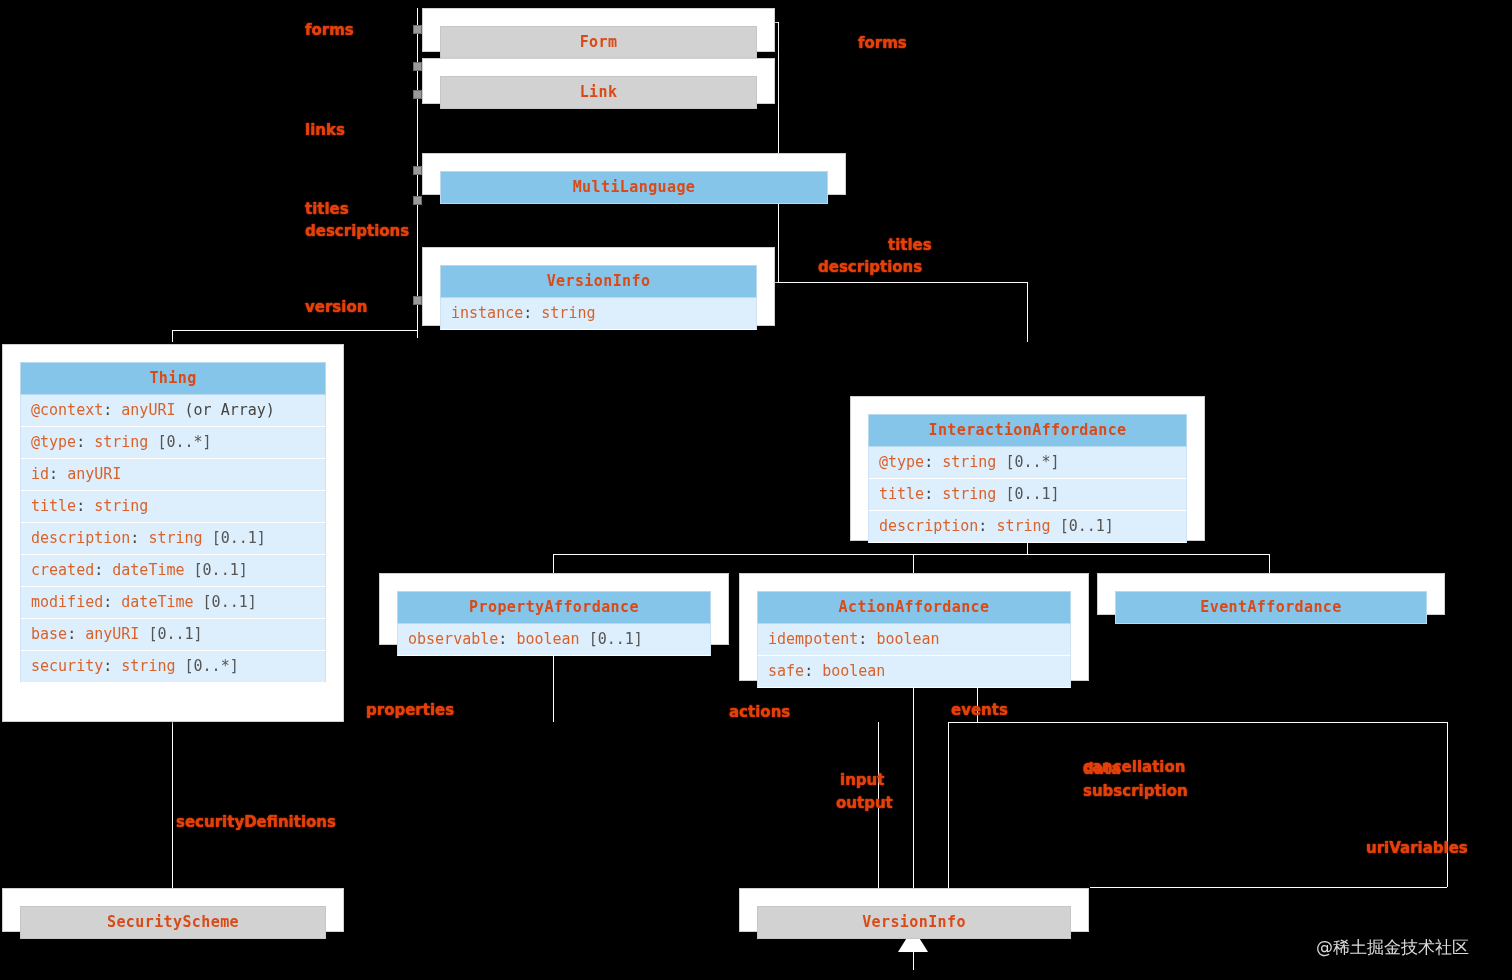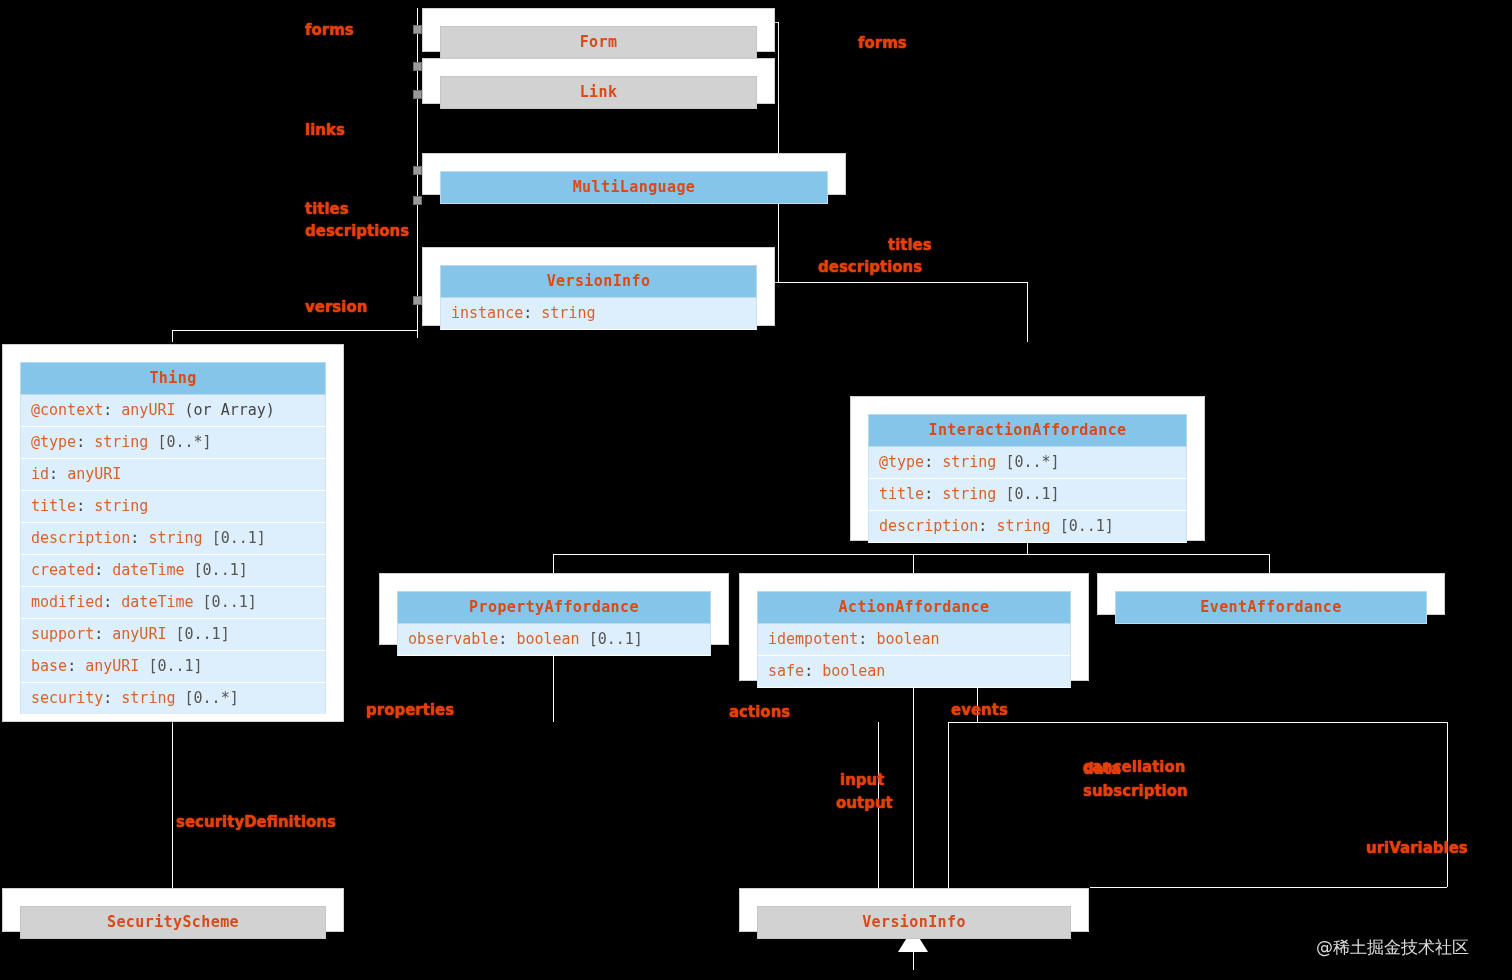--- a/index.html
+++ b/index.html
@@ -158,21 +158,20 @@
 
   <div class="uml-box" style="left:2px;top:344px;width:342px;height:378px;">
     <div class="uml-title t-blue">Thing</div>
     <div class="uml-attr"><span>@context</span><span class="plain">: </span><span>anyURI</span> <span class="plain">(or Array)</span></div>
     <div class="uml-attr"><span>@type</span><span class="plain">: </span><span>string</span> <span class="card">[0..*]</span></div>
     <div class="uml-attr"><span>id</span><span class="plain">: </span><span>anyURI</span> <span class="card"></span></div>
     <div class="uml-attr"><span>title</span><span class="plain">: </span><span>string</span> <span class="card"></span></div>
     <div class="uml-attr"><span>description</span><span class="plain">: </span><span>string</span> <span class="card">[0..1]</span></div>
     <div class="uml-attr"><span>created</span><span class="plain">: </span><span>dateTime</span> <span class="card">[0..1]</span></div>
     <div class="uml-attr"><span>modified</span><span class="plain">: </span><span>dateTime</span> <span class="card">[0..1]</span></div>
-    <div class="uml-attr"><span>support</span><span class="plain">: </span><span>anyURI</span> <span class="card">[0..1]</span></div>
     <div class="uml-attr"><span>base</span><span class="plain">: </span><span>anyURI</span> <span class="card">[0..1]</span></div>
     <div class="uml-attr"><span>security</span><span class="plain">: </span><span>string</span> <span class="card">[0..*]</span></div>
   </div>
 
   <div class="uml-box" style="left:850px;top:348px;width:355px;height:145px;margin-top:48px;">
     <div class="uml-title t-blue">InteractionAffordance</div>
     <div class="uml-attr"><span>@type</span><span class="plain">: </span><span>string</span> <span class="card">[0..*]</span></div>
     <div class="uml-attr"><span>title</span><span class="plain">: </span><span>string</span> <span class="card">[0..1]</span></div>
     <div class="uml-attr"><span>description</span><span class="plain">: </span><span>string</span> <span class="card">[0..1]</span></div>
   </div>

